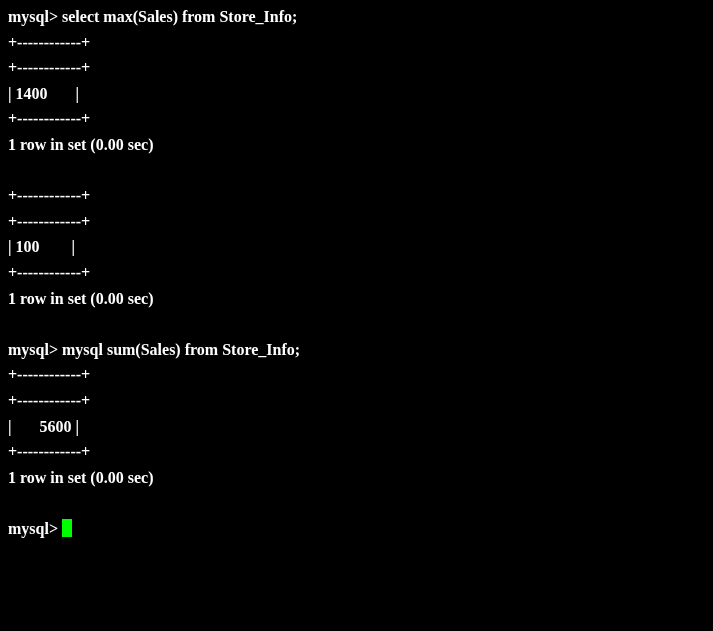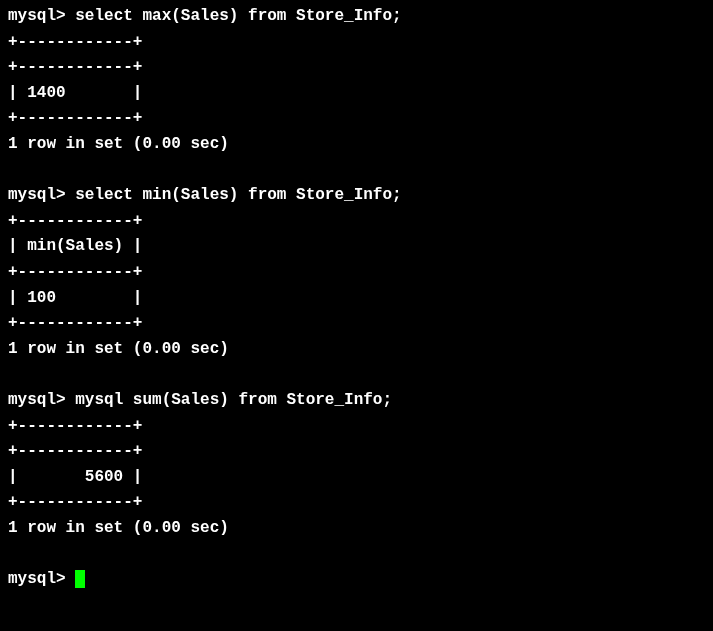--- a/index.html
+++ b/index.html
@@ -14,20 +14,21 @@
       font-size: 16px;
       font-weight: bold;
       padding: 4px 8px;
       width: 713px;
       height: 631px;
       line-height: 1.6;
       overflow: hidden;
     }
     .line {
       white-space: pre;
+      font-family: Liberation Serif, serif;
     }
     .cursor {
       display: inline-block;
       background: #00ff00;
       width: 10px;
       height: 18px;
       vertical-align: text-bottom;
     }
     .highlight {
       background: #fff;
@@ -40,23 +41,21 @@
 <div>
 
   <div class="line"><span>mysql&gt; </span><span>select max(Sales) from Store_Info;</span></div>
   <div class="line">+------------+</div>
   <div class="line">+------------+</div>
   <div class="line">| <span>1400      </span> |</div>
   <div class="line">+------------+</div>
   <div class="line">1 row in set (0.00 sec)</div>
   <div class="line"> </div>
 
-  <div class="line"><span>mysql&gt; </span><span>select min(Sales) from Store_Info;</span></div>
   <div class="line">+------------+</div>
-  <div class="line">| <span>min(Sales)</span> |</div>
   <div class="line">+------------+</div>
   <div class="line">| <span>100       </span> |</div>
   <div class="line">+------------+</div>
   <div class="line">1 row in set (0.00 sec)</div>
   <div class="line"> </div>
 
   <div class="line"><span>mysql&gt; </span><span>mysql sum(Sales) from Store_Info;</span></div>
   <div class="line">+------------+</div>
   <div class="line">+------------+</div>
   <div class="line">| <span>      5600</span> |</div>

